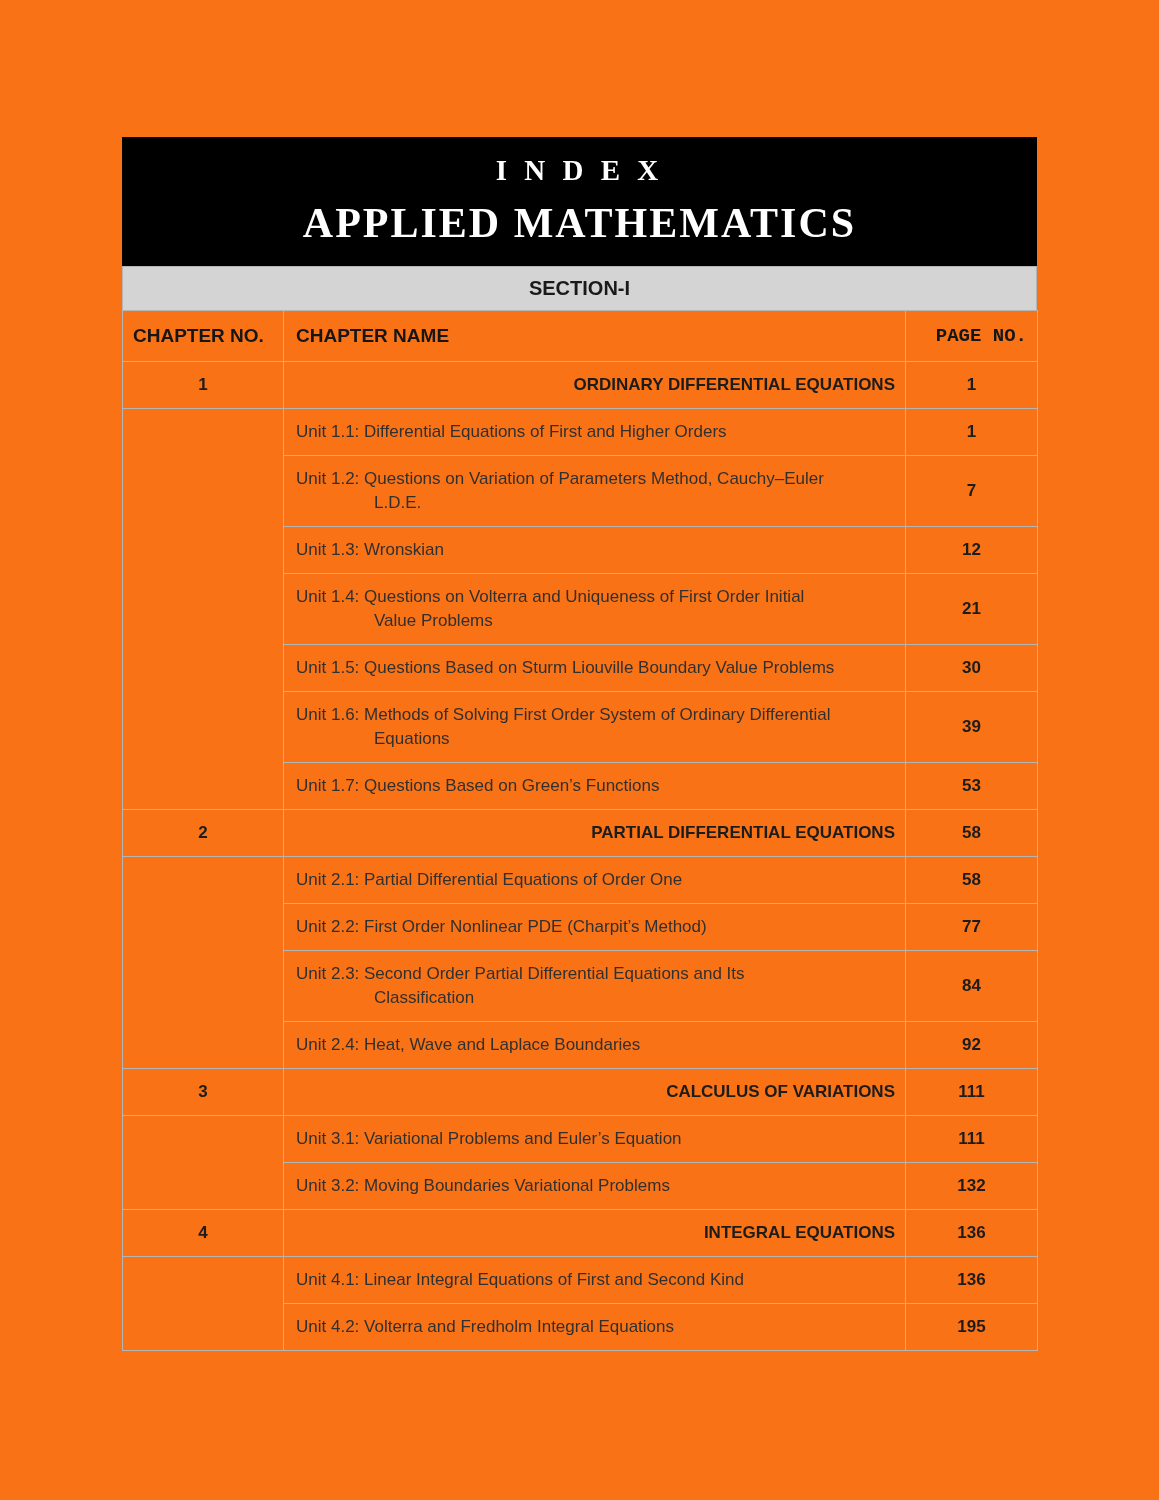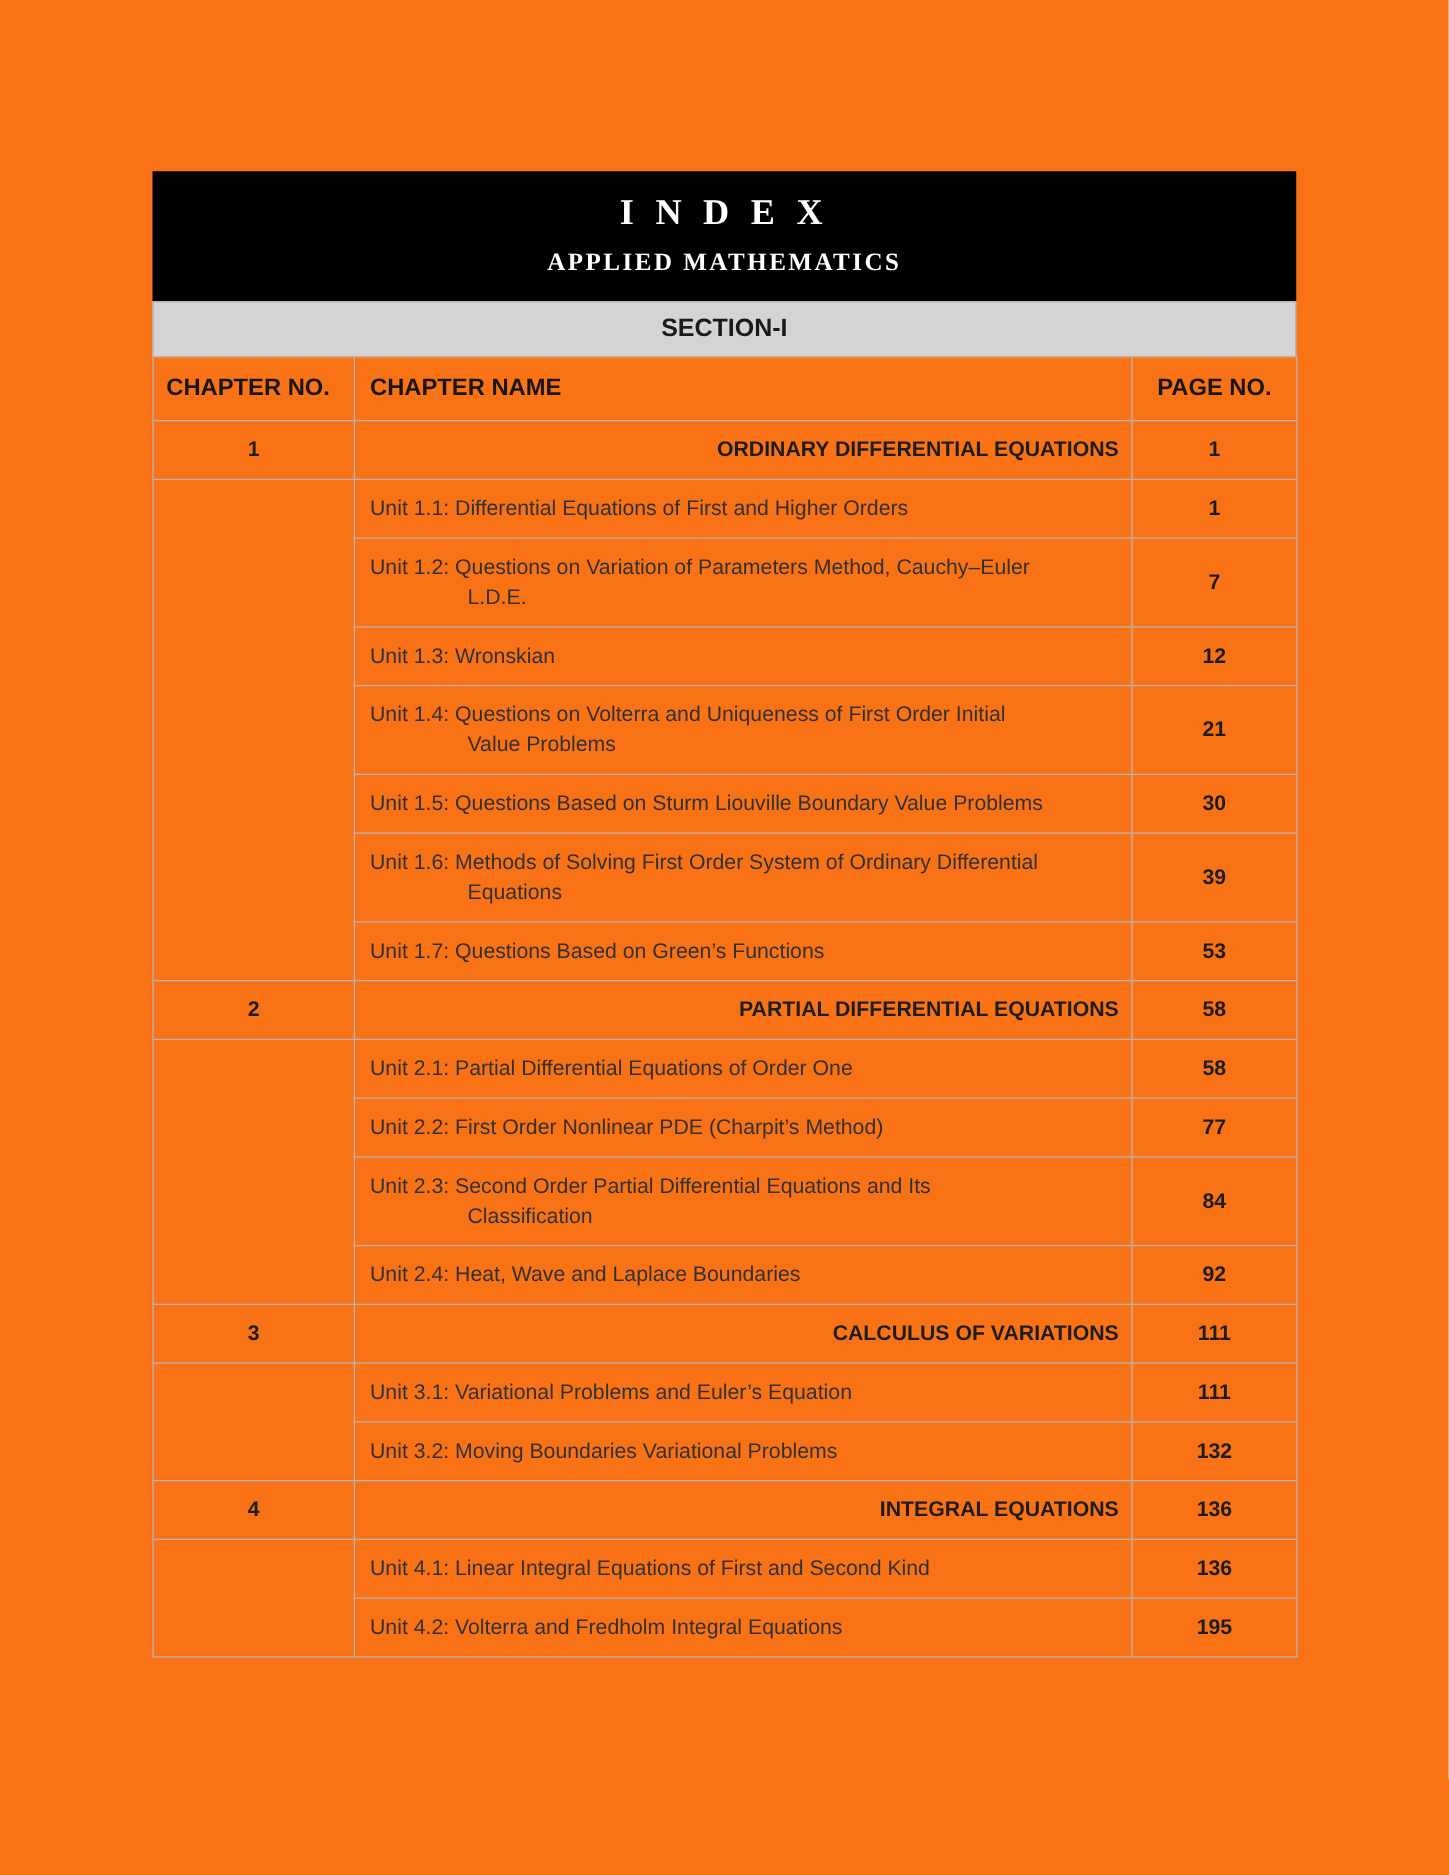--- a/index.html
+++ b/index.html
@@ -24,21 +24,21 @@
     text-align: center;
     padding: 17px 0 19px 0;
     font-family: "Liberation Serif", serif;
   }
   .index-title {
     font-size: 29px;
     font-weight: bold;
     letter-spacing: 5px;
   }
   .index-subtitle {
-    font-size: 20px;
+    font-size: 42px;
     font-weight: bold;
     letter-spacing: 2px;
     margin-top: 12px;
   }
   .section-bar {
     background: #d4d4d4;
     color: #1a1a1a;
     text-align: center;
     font-weight: bold;
     font-size: 20px;
@@ -56,21 +56,21 @@
     vertical-align: middle;
   }
   thead th {
     font-size: 19px;
     font-weight: bold;
     color: #161616;
     padding: 14px 10px;
   }
   th.col-num { text-align: left; }
   th.col-name { text-align: left; padding-left: 12px; }
-  th.col-page { text-align: center; }
+  th.col-page { text-align: right; font-family: Liberation Mono, monospace; }
   tbody td {
     font-size: 17px;
     line-height: 24px;
     padding: 11px 10px;
     color: #303030;
   }
   td.num-cell {
     text-align: center;
     font-weight: bold;
     color: #1c1c1c;

